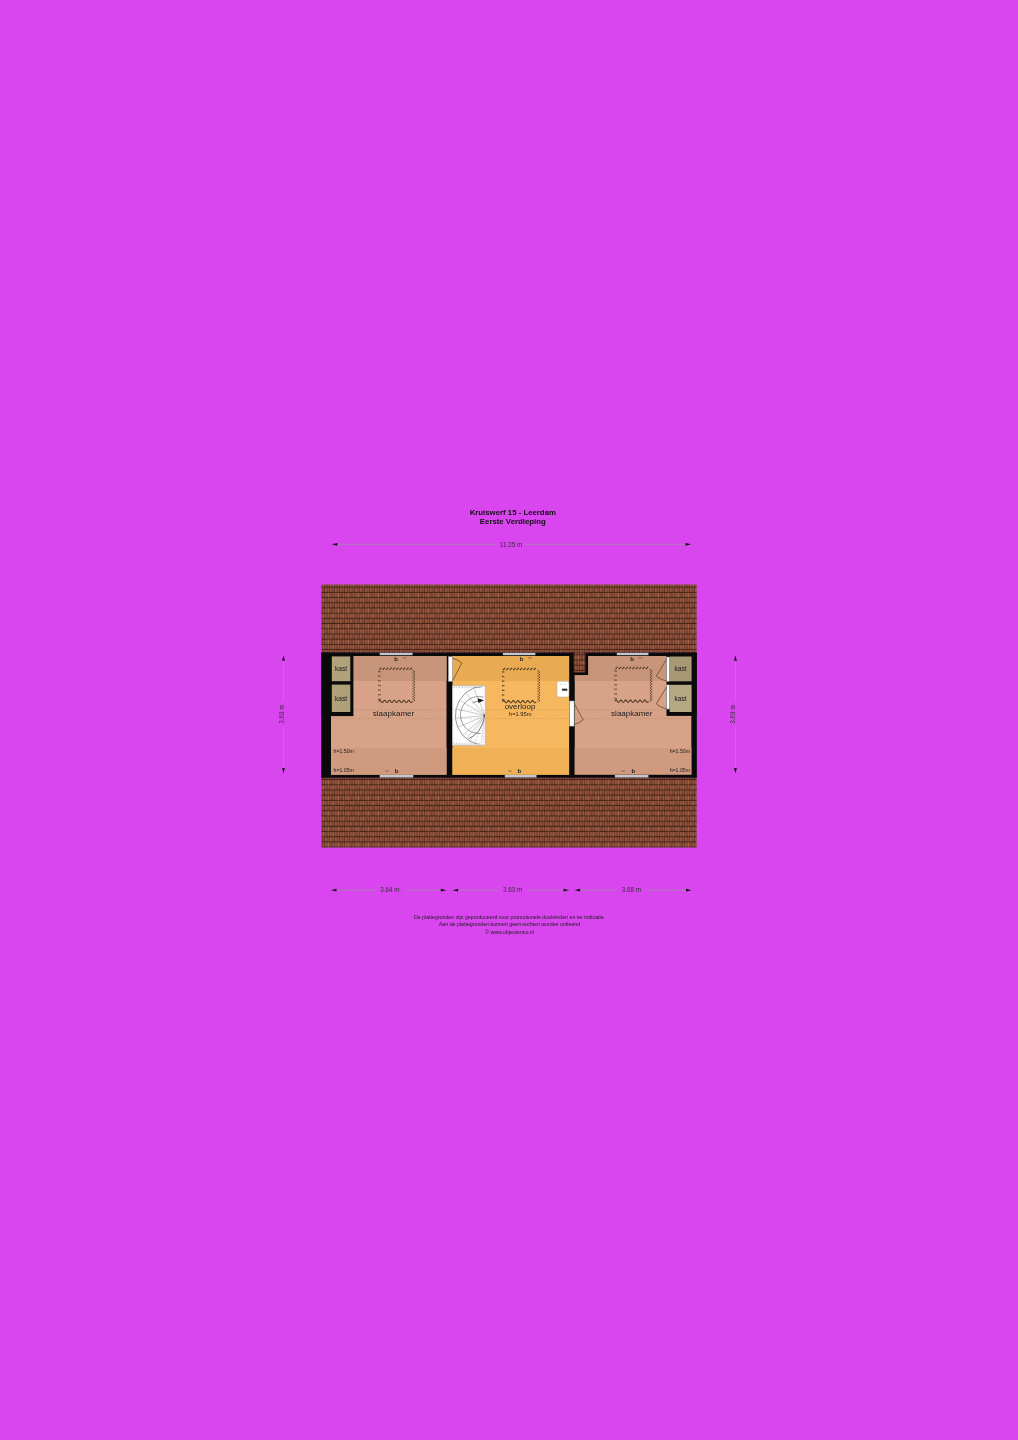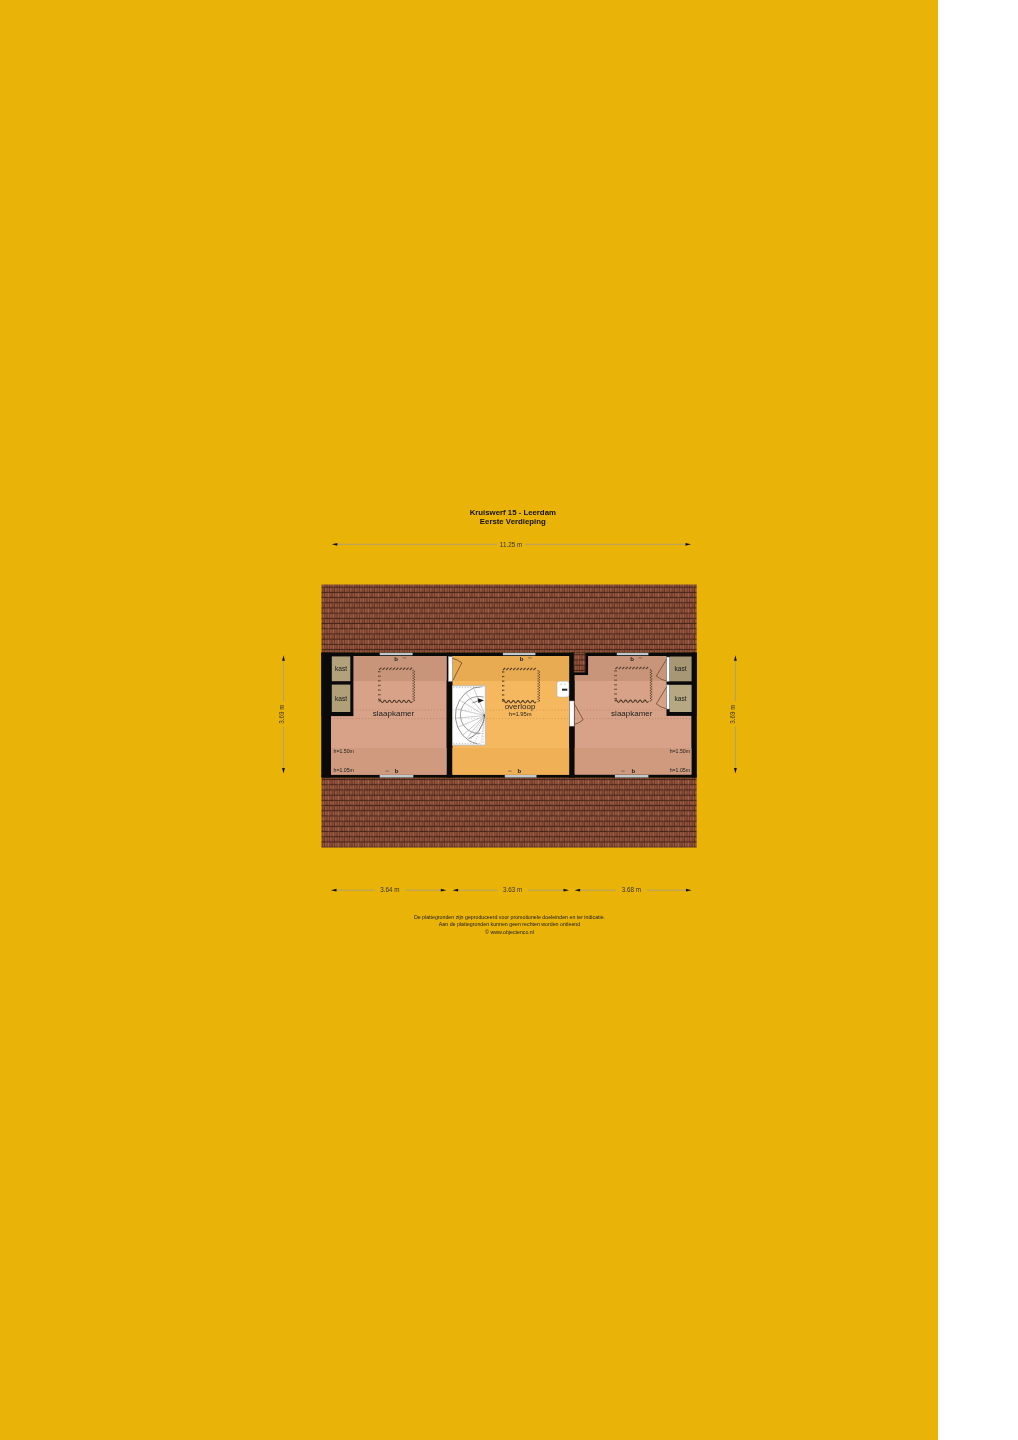--- a/index.html
+++ b/index.html
@@ -1,16 +1,16 @@
 <!DOCTYPE html>
 <html><head>
 <meta charset="utf-8">
 <style>
 html,body{margin:0;padding:0;background:#ffffff;}
-#page{position:relative;width:938px;height:1440px;background:#eab308;overflow:hidden;
+#page{position:relative;width:1018px;height:1440px;background:#d946ef;overflow:hidden;
 font-family:"Liberation Sans", sans-serif;}
 svg{position:absolute;left:0;top:0;}
 </style>
 </head>
 <body>
 <div id="page">
 <svg width="1018" height="1440" viewBox="0 0 1018 1440">
 <defs>
 <pattern id="tp" width="2.5" height="5.2" patternUnits="userSpaceOnUse">
   <rect width="2.5" height="5.2" fill="#975740"></rect>

